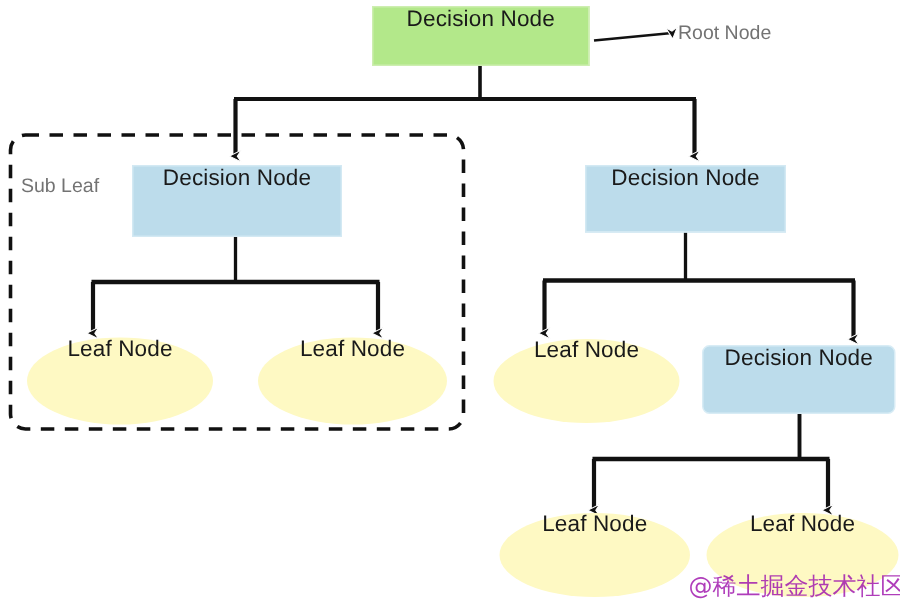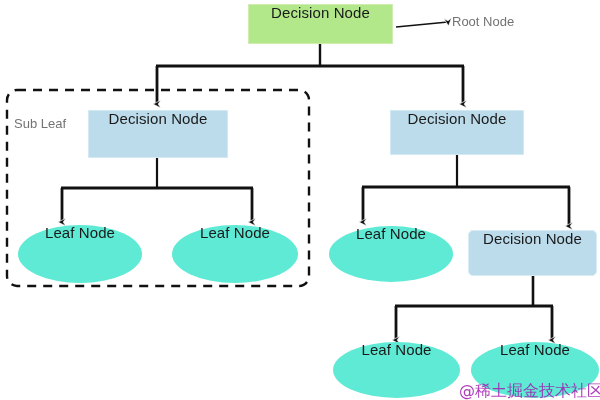--- a/index.html
+++ b/index.html
@@ -42,21 +42,21 @@
   .node-decision {
     background: #bcdceb;
     border: 1px solid #d3e9f3;
   }
   .node-decision-rounded {
     background: #bcdceb;
     border: 1px solid #d8ecf5;
     border-radius: 5px;
   }
   .node-leaf {
-    background: #5eead4;
+    background: #fef9c3;
     border-radius: 50%;
   }
   .label-red {
     position: absolute;
     color: #737373;
     font-size: 13px;
     font-family: "Liberation Sans", sans-serif;
     z-index: 4;
     white-space: nowrap;
   }

